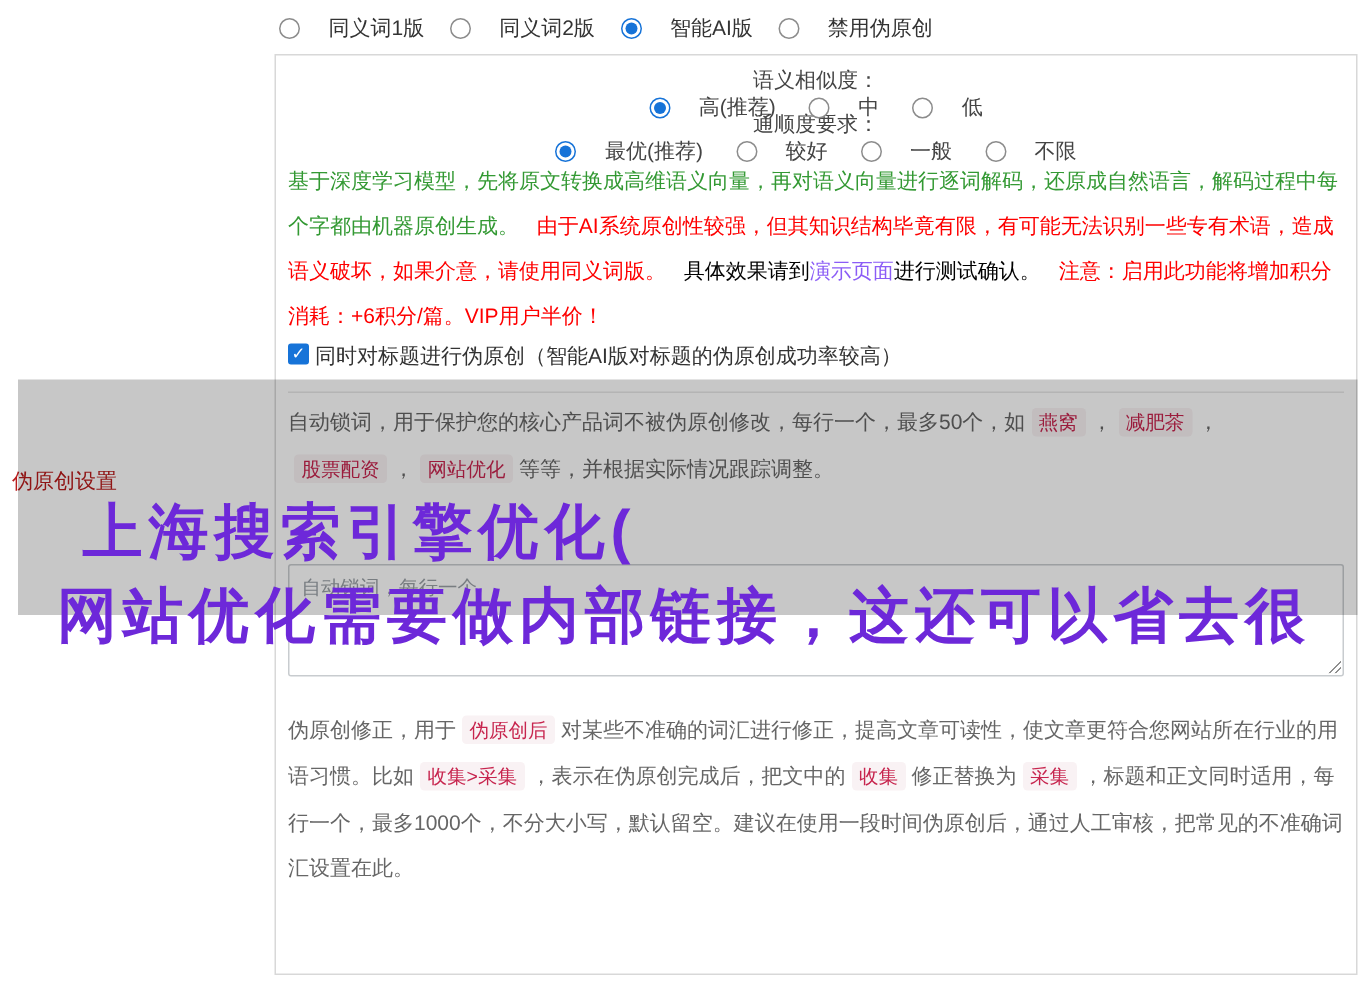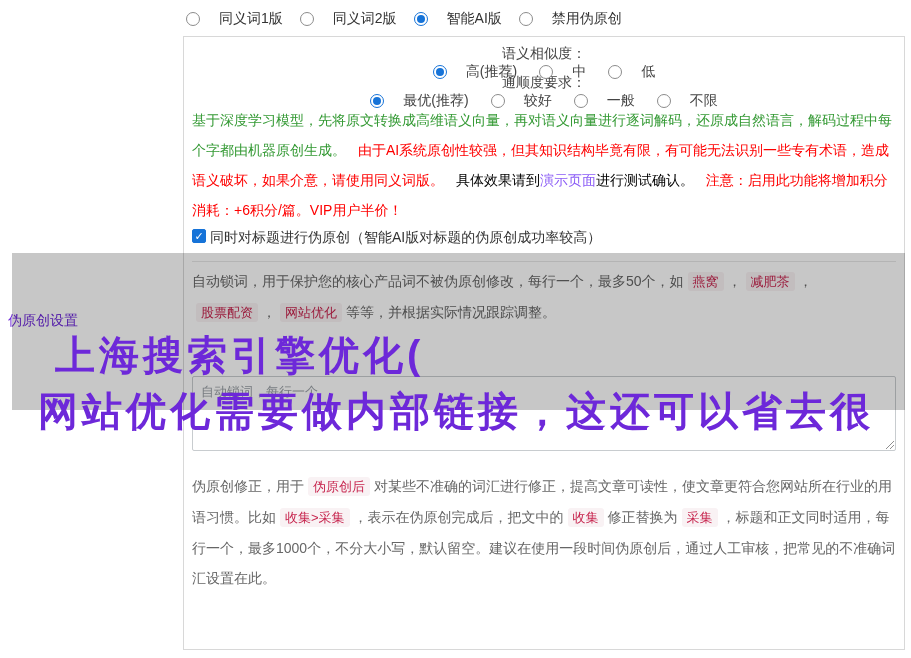--- a/index.html
+++ b/index.html
@@ -47,21 +47,21 @@
     resize:none; font-family:inherit; font-size:13px; padding:6px 8px; color:#333;
     background:#fff; display:block;margin-top:48px; }
   textarea.ta::placeholder { color:#9aa0a6; }
   .handle { position:absolute; right:2px; bottom:2px; width:10px; height:10px;
     background:repeating-linear-gradient(135deg, transparent, transparent 2px, #8f8f8f 2px, #8f8f8f 3px);
     clip-path:polygon(100% 0, 100% 100%, 0 100%); cursor:nwse-resize; }
 
   .corr { margin-top:20px; }
 
   
-  .form-label { position:absolute; left:8px; top:312px; font-size:14px; color:#6d28d9; z-index:1; }
+  .form-label { position:absolute; left:8px; top:312px; font-size:14px; color:#b91c1c; z-index:1; }
 
   
   .overlay { position:absolute; left:12px; top:253px; width:893px; height:157px;
     background:rgba(0,0,0,0.22); z-index:5; }
 
   
   .annot { position:absolute; color:#6d28d9; font-weight:600; white-space:nowrap;
     font-size:40px; letter-spacing:4px; z-index:6; line-height:1.1; }
   .annot1 { left:55px; top:333px; }
   .annot2 { left:38px; top:389px; }

